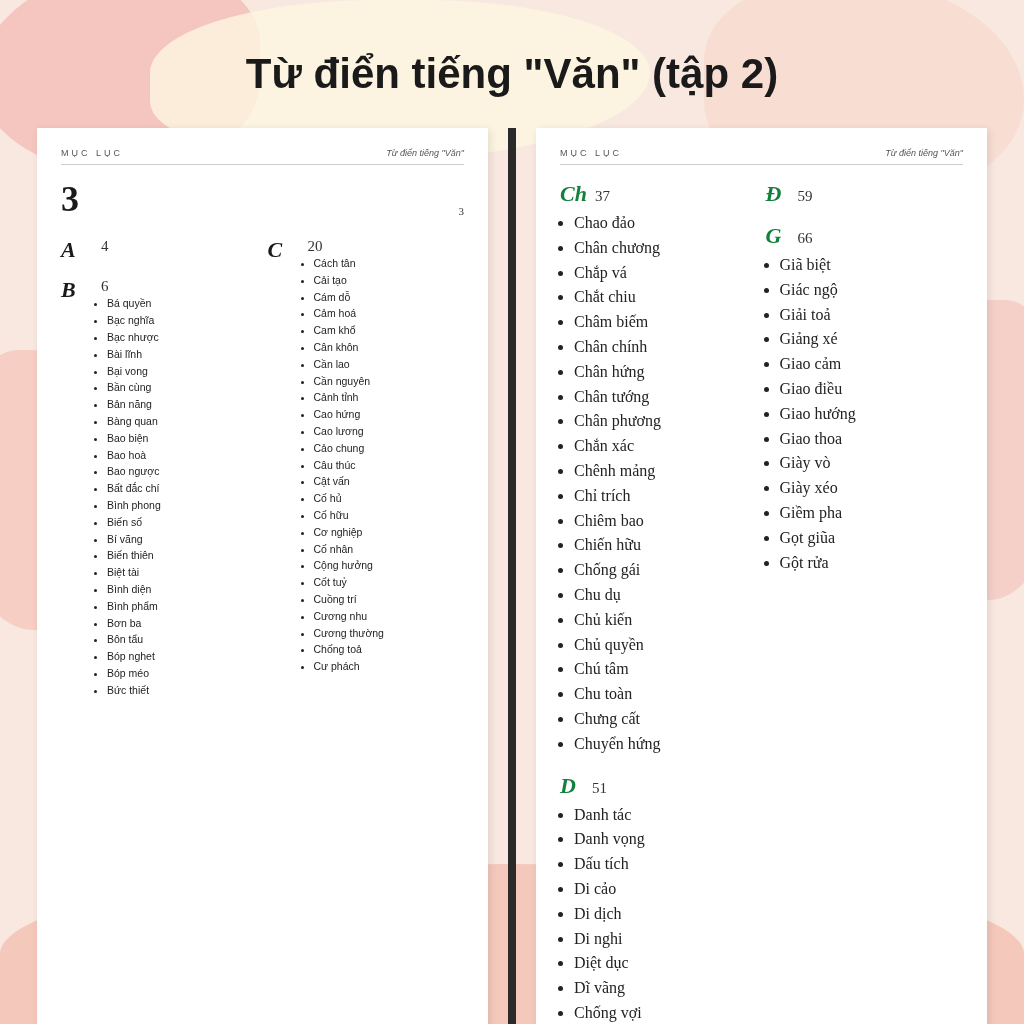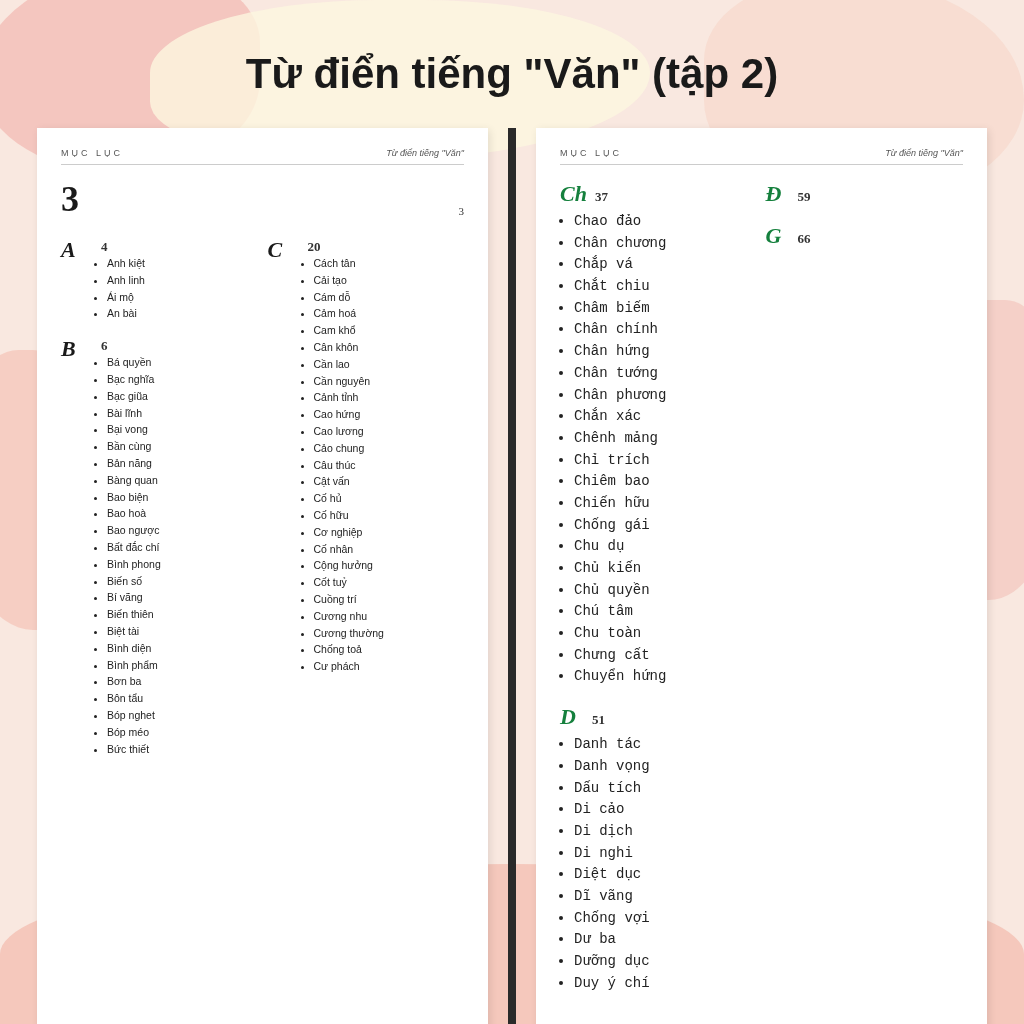--- a/index.html
+++ b/index.html
@@ -200,24 +200,24 @@
     }
 
     .letter-items ul li {
       font-size: 10.5px;
       color: #222;
       line-height: 1.6;
       font-family: Arial, sans-serif;
     }
 
     .page-num-inline {
-      font-size: 13px;
+      font-size: 15px;
       color: #333;
       margin-left: 8px;
-      font-weight: bold;
+      font-weight: normal;
     }
 
     .two-col-content {
       display: flex;
       gap: 10px;
     }
 
     .col-half {
       flex: 1;
     }
@@ -249,24 +249,24 @@
       color: #15803d;
       min-width: 24px;
     }
 
     .small-items ul {
       list-style: disc;
       padding-left: 14px;
     }
 
     .small-items ul li {
-      font-size: 14px;
+      font-size: 16px;
       color: #222;
       line-height: 1.55;
-      font-family: Liberation Mono, monospace;
+      font-family: Liberation Serif, serif;
     }
   </style>
 </head>
 <body>
 
 <div class="bg-blob-top-left"></div>
 <div class="bg-blob-top-right"></div>
 <div class="bg-blob-top-center"></div>
 <div class="bg-blob-right-mid"></div>
 <div class="bg-blob-left-mid"></div>
@@ -290,37 +290,31 @@
       </div>
 
       <div class="two-col-content">
 
         <div class="col-half">
 
           <div class="letter-section">
             <span class="letter-label">A</span>
             <div class="letter-items">
               <span class="page-num-inline">4</span>
-              <ul>
-                <li>Anh kiệt</li>
-                <li>Anh linh</li>
-                <li>Ái mộ</li>
-                <li>An bài</li>
-              </ul>
             </div>
           </div>
 
           <div class="letter-section" style="margin-top:14px;">
             <span class="letter-label">B</span>
             <div class="letter-items">
               <span class="page-num-inline">6</span>
               <ul>
                 <li>Bá quyền</li>
                 <li>Bạc nghĩa</li>
-                <li>Bạc giũa</li>
+                <li>Bạc nhược</li>
                 <li>Bài lĩnh</li>
                 <li>Bại vong</li>
                 <li>Bần cùng</li>
                 <li>Bản năng</li>
                 <li>Bàng quan</li>
                 <li>Bao biện</li>
                 <li>Bao hoà</li>
                 <li>Bao ngược</li>
                 <li>Bất đắc chí</li>
                 <li>Bình phong</li>
@@ -454,20 +448,37 @@
               <span class="big-letter">Đ</span>
               <span class="page-num-inline">59</span>
             </div>
           </div>
 
           <div class="section-block">
             <div class="section-block-header">
               <span class="big-letter">G</span>
               <span class="page-num-inline">66</span>
             </div>
+            <div class="small-items">
+              <ul>
+                <li>Giã biệt</li>
+                <li>Giác ngộ</li>
+                <li>Giải toả</li>
+                <li>Giảng xé</li>
+                <li>Giao cảm</li>
+                <li>Giao điều</li>
+                <li>Giao hướng</li>
+                <li>Giao thoa</li>
+                <li>Giày vò</li>
+                <li>Giày xéo</li>
+                <li>Giềm pha</li>
+                <li>Gọt giũa</li>
+                <li>Gột rửa</li>
+              </ul>
+            </div>
           </div>
 
         </div>
       </div>
     </div>
 
   </div>
 </div>
 
 </body></html>

